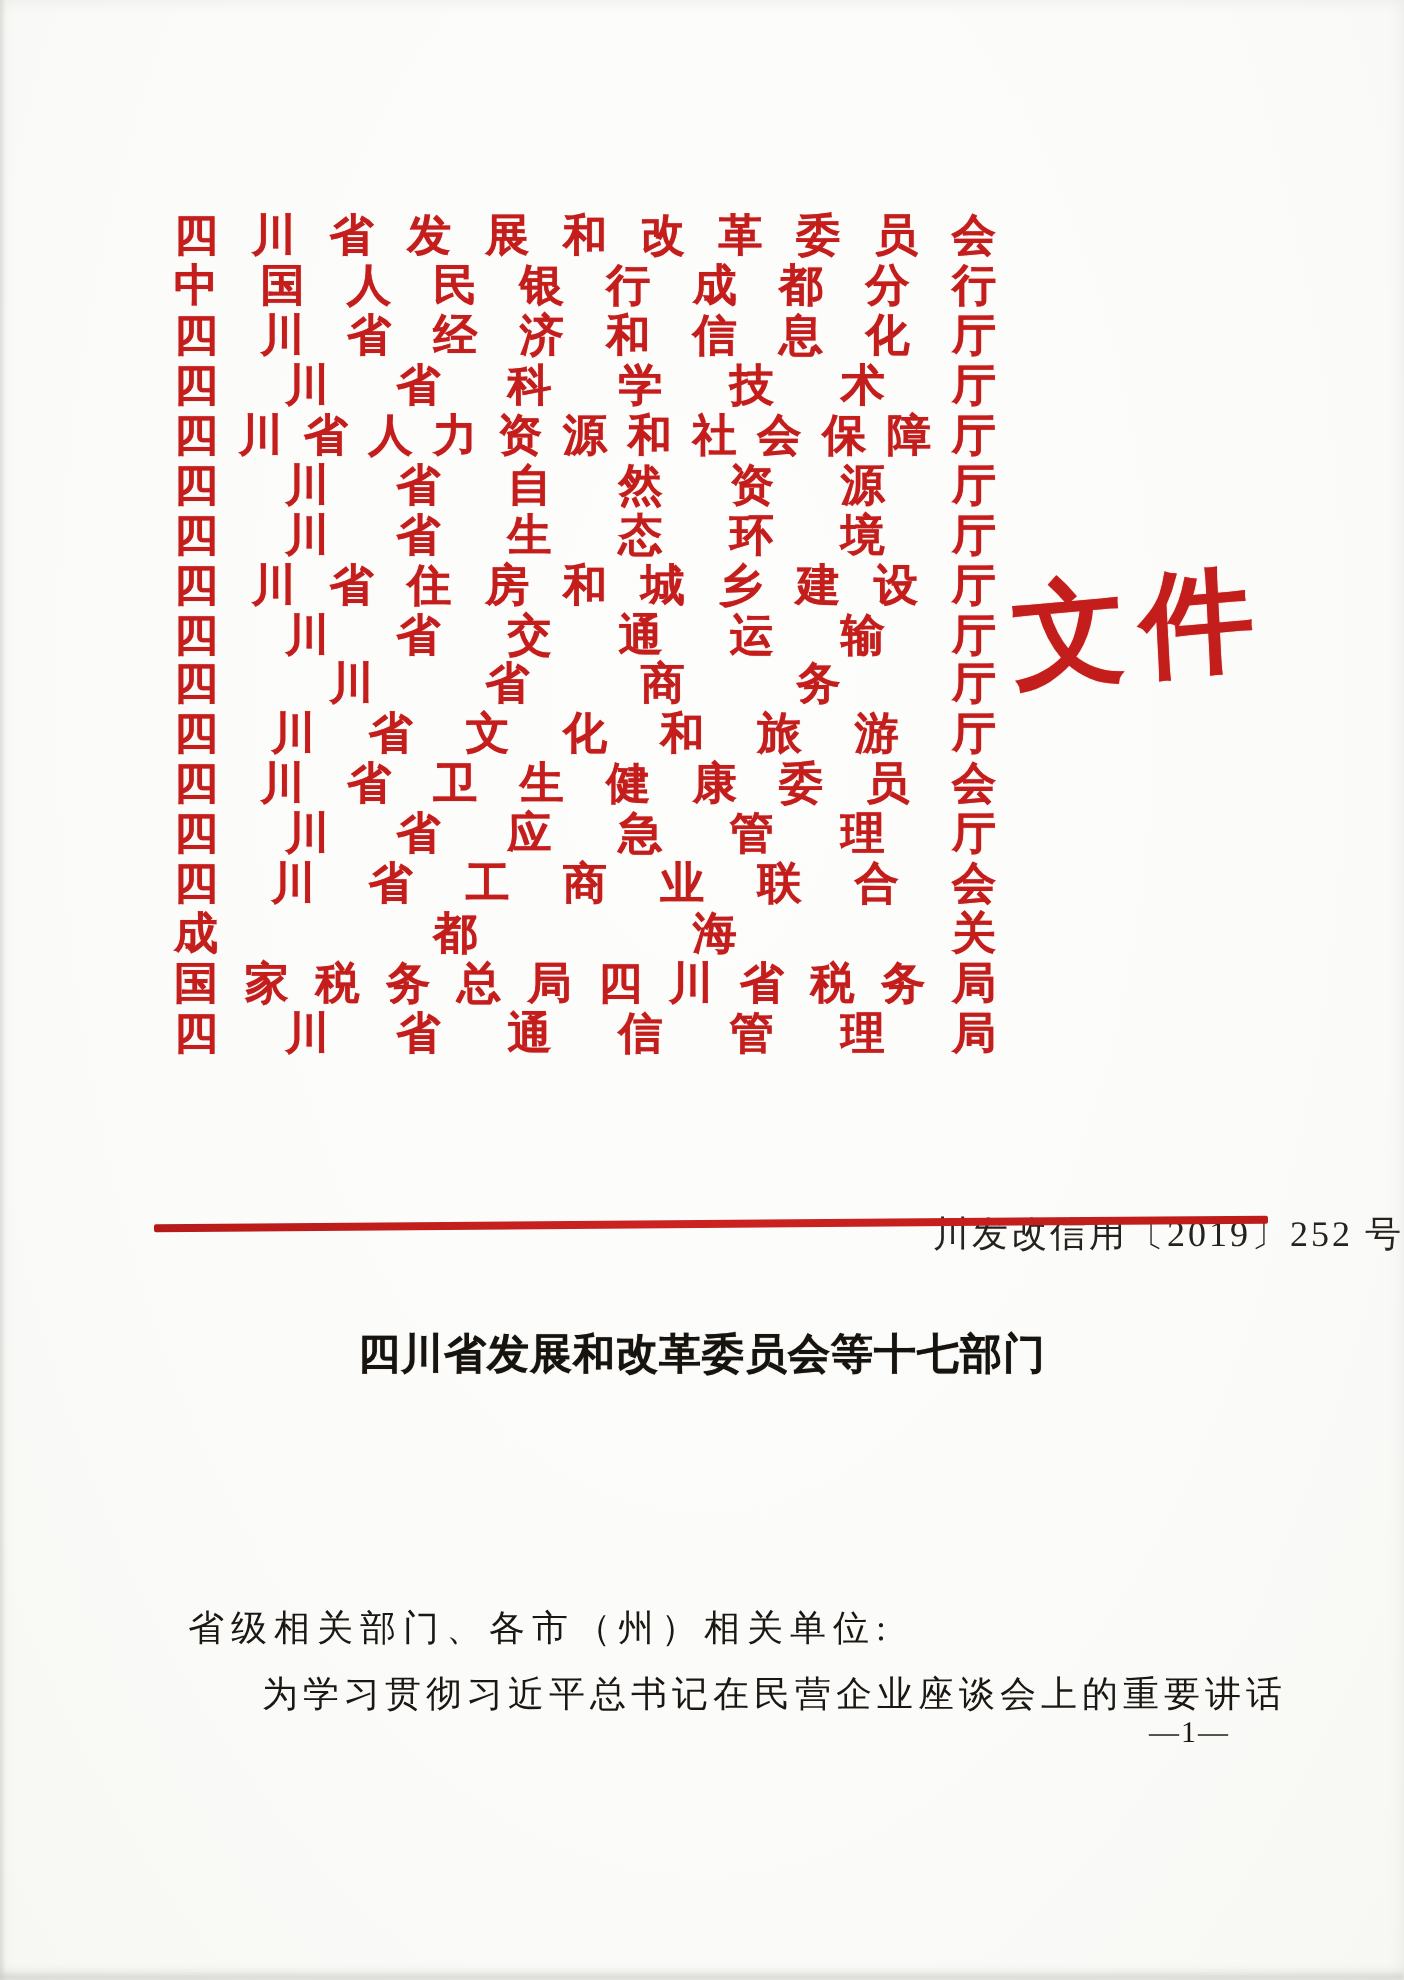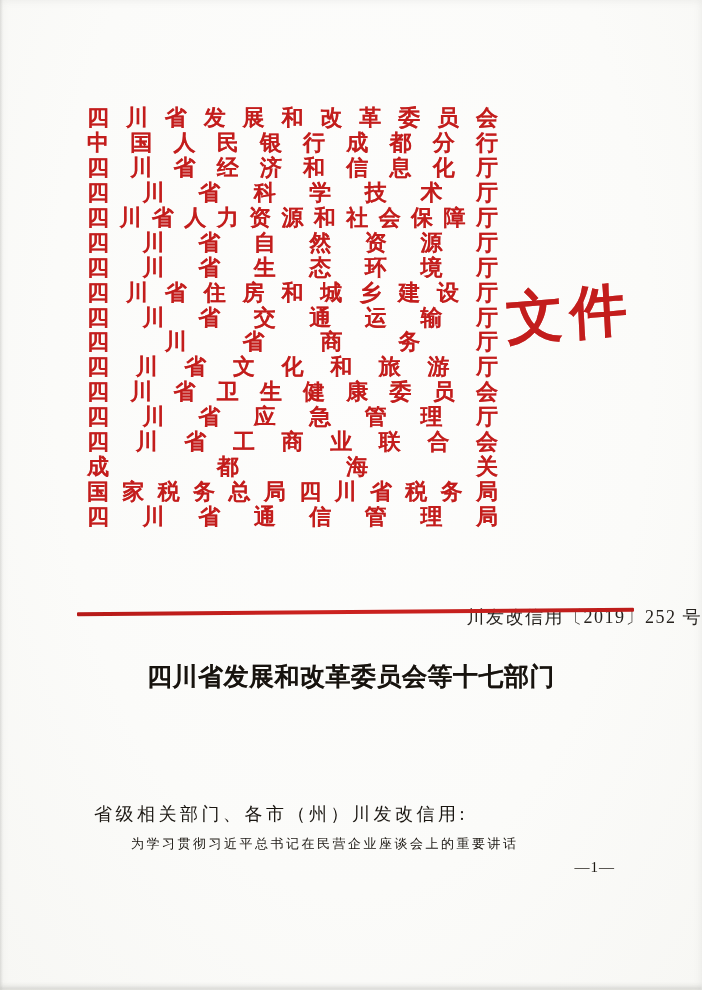--- a/index.html
+++ b/index.html
@@ -74,41 +74,41 @@
   
   .title-block {
     position: absolute;
     left: 0;
     right: 0;
     top: 660px;
     text-align: center;
     color: #17130e;
   }
   .title-line {
-    font-size: 25px;
+    font-size: 21px;
     font-weight: 700;
     line-height: 34px;
     letter-spacing: 0.5px;
     text-shadow: 0 0 0.4px rgba(23,19,14,0.55);
   }
   
   .salutation {
     position: absolute;
     left: 94px;
     top: 802px;
     font-size: 18px;
     letter-spacing: 3.5px;
     color: #1b1712;
     white-space: nowrap;
   }
   .body-line {
     position: absolute;
     left: 131px;
     top: 835px;
-    font-size: 13px;
+    font-size: 18px;
     letter-spacing: 2.5px;
     color: #1b1712;
     white-space: nowrap;
   }
   .page-number {
     position: absolute;
     right: 87px;
     top: 859px;
     font-size: 15px;
     letter-spacing: 1px;
@@ -331,21 +331,21 @@
   <div class="wenjian">文件</div>
 
   <div class="doc-number">川发改信用〔2019〕252 号</div>
 
   <div class="red-line"></div>
 
   <div class="title-block">
     <div class="title-line">四川省发展和改革委员会等十七部门</div>
   </div>
 
-  <div class="salutation">省级相关部门、各市（州）川发改信用:</div>
+  <div class="salutation">省级相关部门、各市（州）相关单位:</div>
 
   <div class="body-line">为学习贯彻习近平总书记在民营企业座谈会上的重要讲话</div>
 
   <div class="page-number">—1—</div>
 
   <div class="bottom-edge"></div>
   <div class="left-edge"></div>
 </div>
 
 </body></html>

